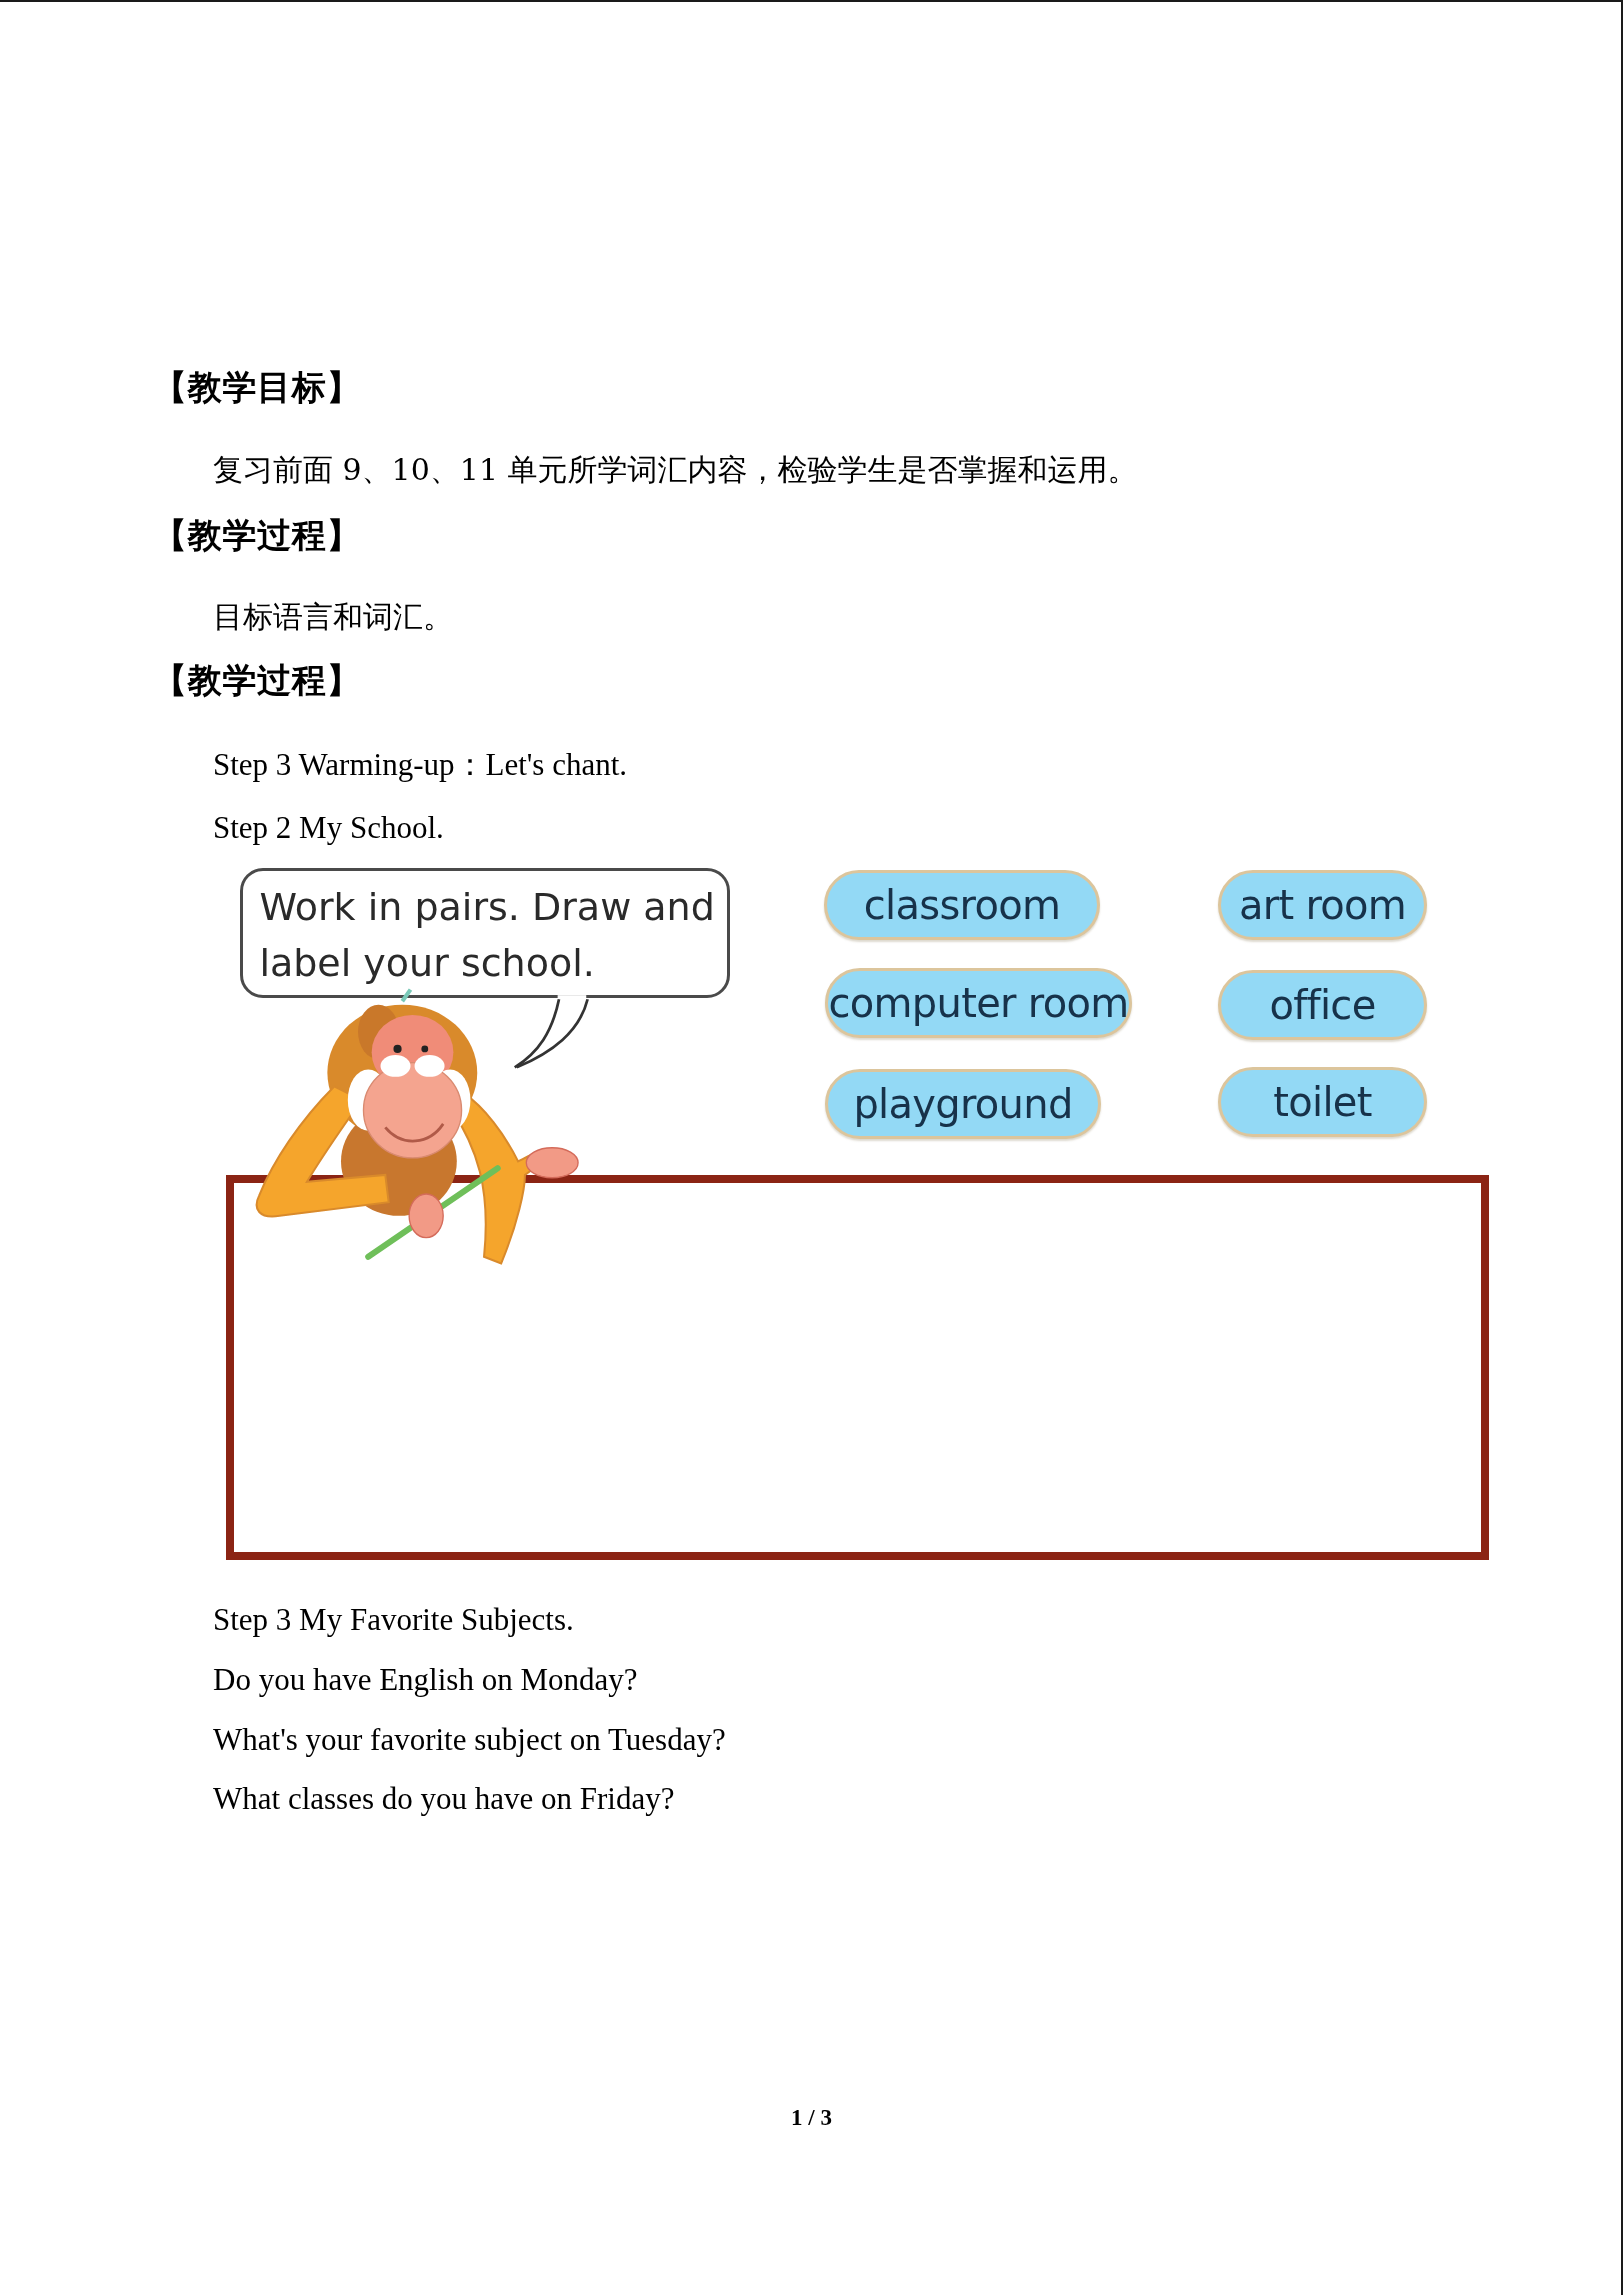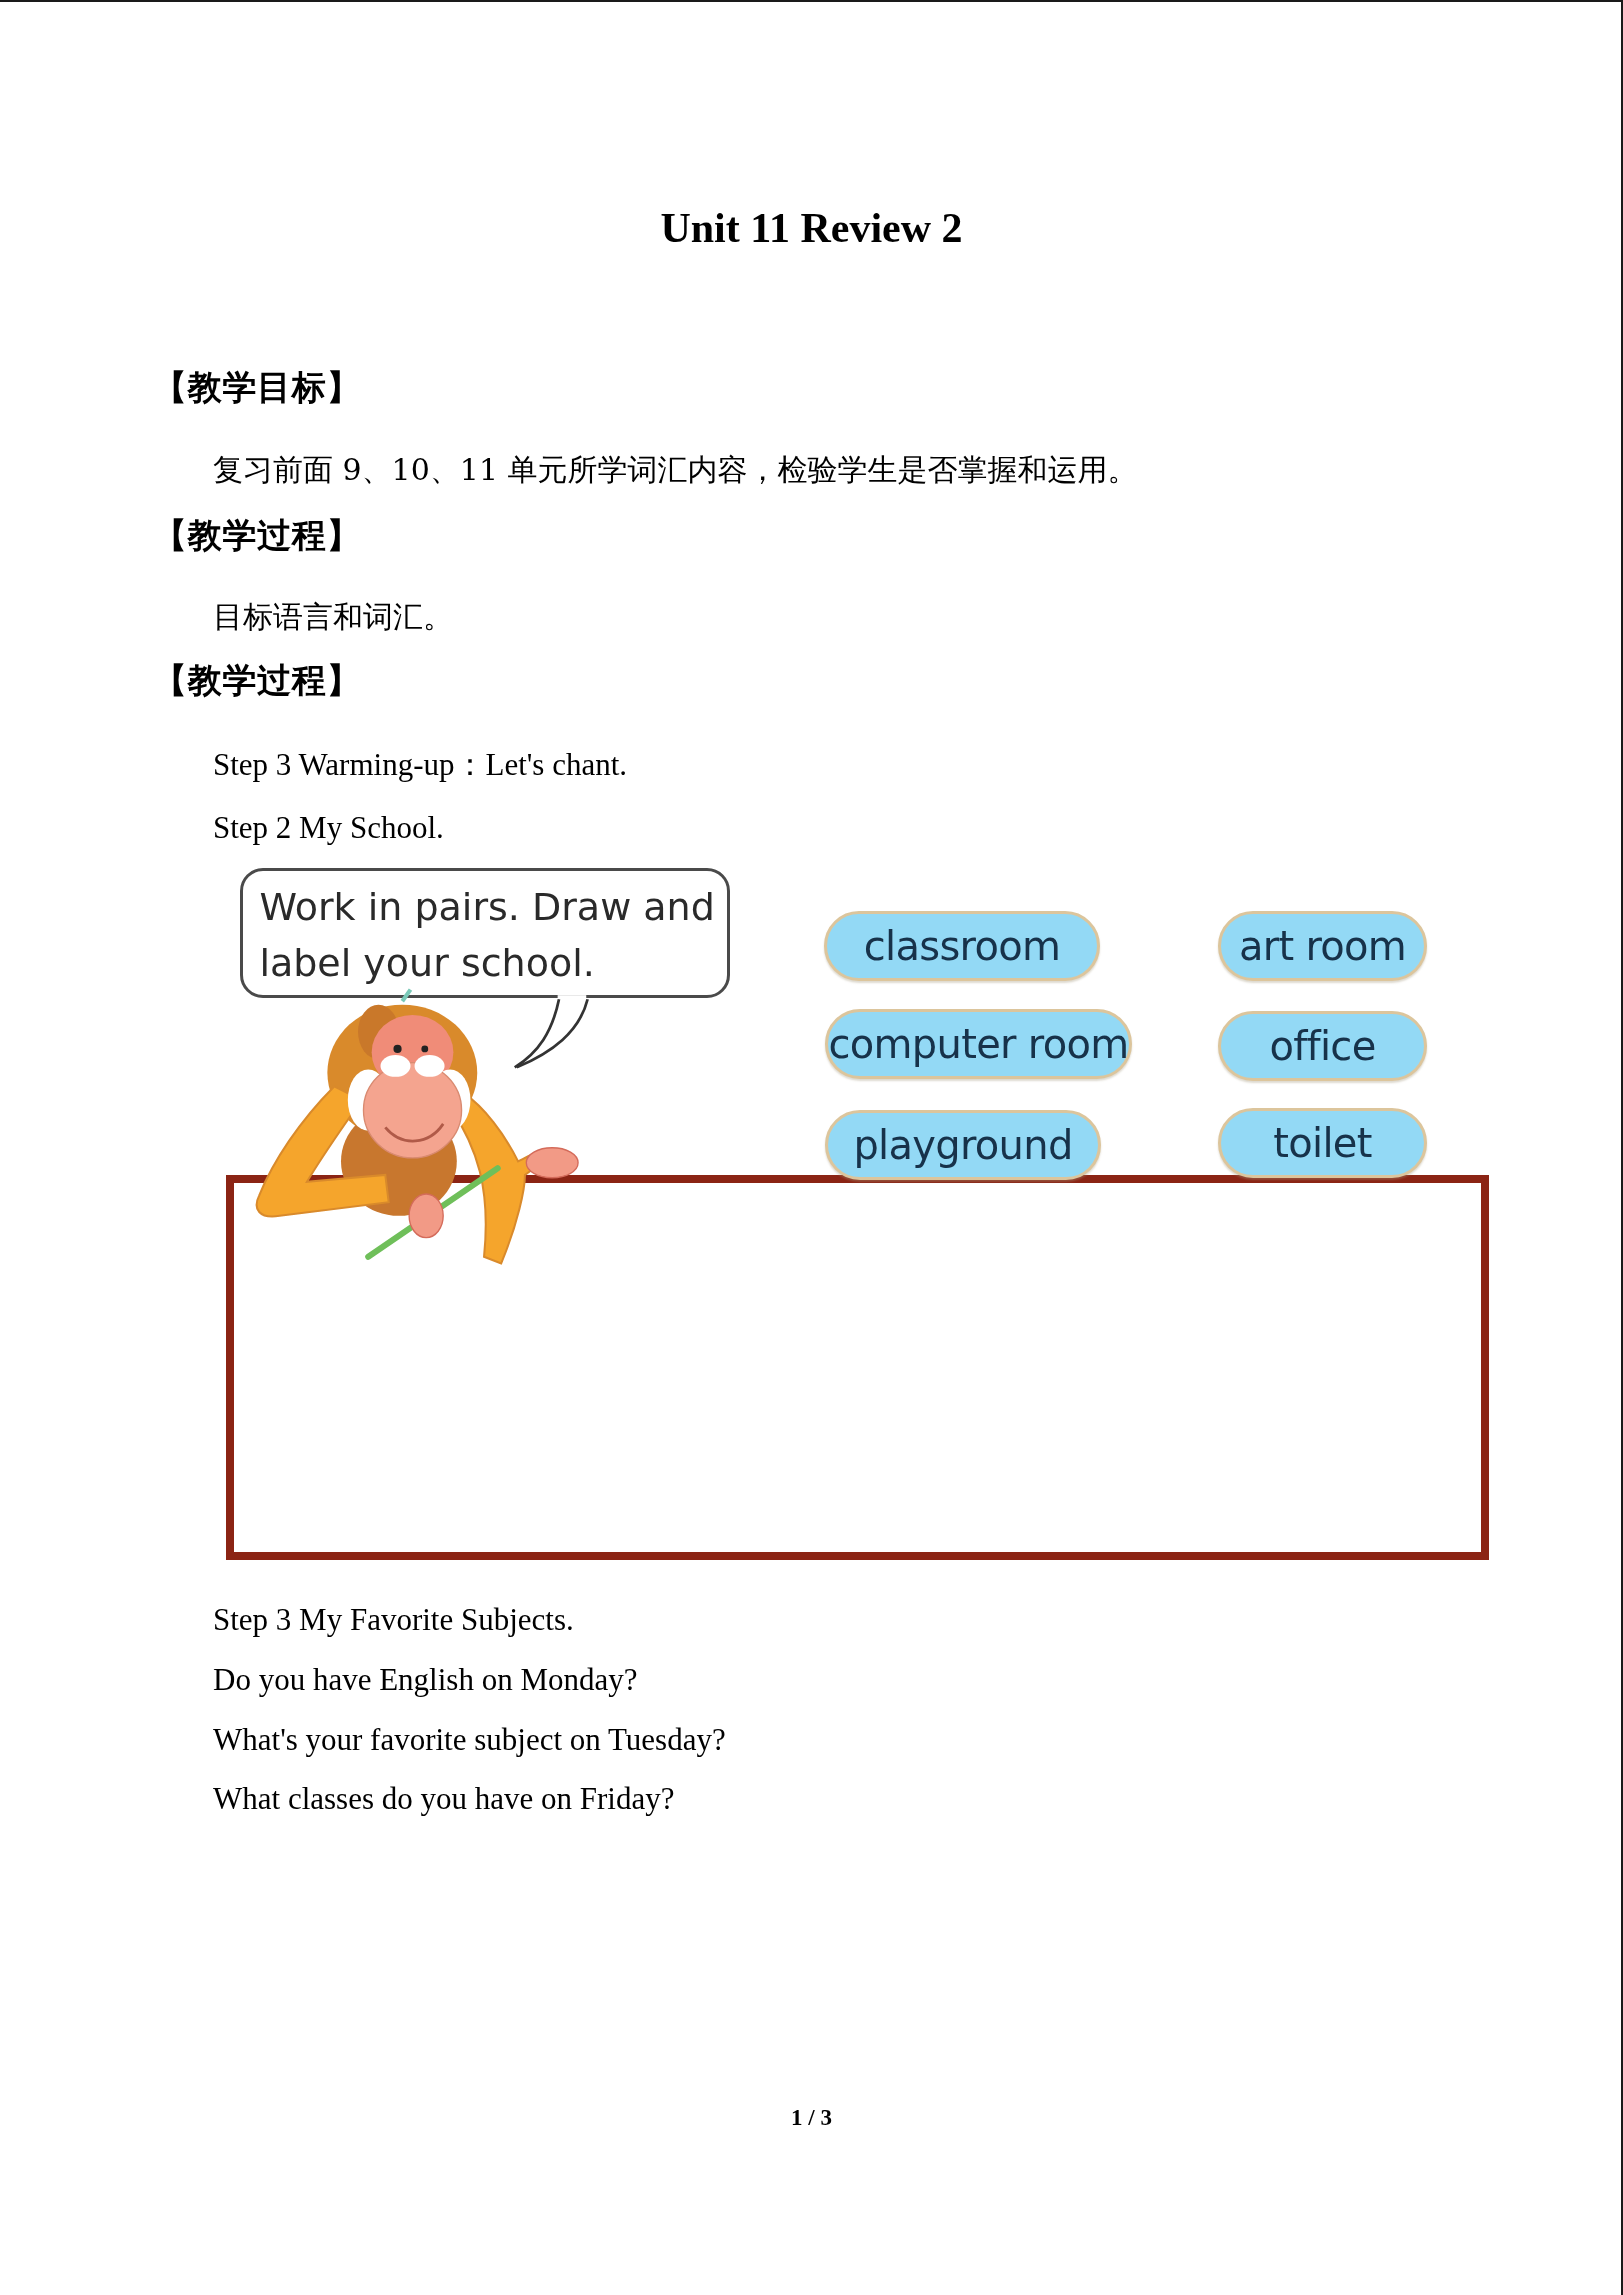--- a/index.html
+++ b/index.html
@@ -42,33 +42,31 @@
       font-family: "DejaVu Sans", "Liberation Sans", sans-serif;
       font-size: 38px; line-height: 56px; color: #2a2a2a; white-space: normal; width: 464px;
     }
     .pill {
       position: absolute; height: 70px; border-radius: 35px;
       background: #93d9f5; border: 3.4px solid #dcc59c; box-sizing: border-box;
       display: flex; align-items: center; justify-content: center;
       font-family: "DejaVu Sans", "Liberation Sans", sans-serif;
       font-size: 40px; color: #17324a; letter-spacing: -0.7px;
       box-shadow: 0 2px 2px rgba(160,150,120,0.35);
-      margin-top: 41px;
     }
     .frame {
       position: absolute; left: 226px; top: 1173px; width: 1263px; height: 385px;
       border: 8.9px solid #8b2414; box-sizing: border-box; background: transparent;
     }
   </style>
 </head>
 <body>
 
 <div class="page">
 
-  <div class="abs serif title">Unit 11 Review 2</div>
 
   <div class="abs heading" style="left:153px; top:368px;">【教学目标】</div>
   <div class="abs body-zh" style="left:213px; top:453px;">复习前面 9、10、11 单元所学词汇内容，检验学生是否掌握和运用。</div>
 
   <div class="abs heading" style="left:153px; top:516px;">【教学过程】</div>
   <div class="abs body-zh" style="left:213px; top:600px;">目标语言和词汇。</div>
 
   <div class="abs heading" style="left:153px; top:661px;">【教学过程】</div>
 
   <div class="abs serif body-en" style="left:213px; top:747px;">Step 3 Warming-up：Let's chant.</div>

